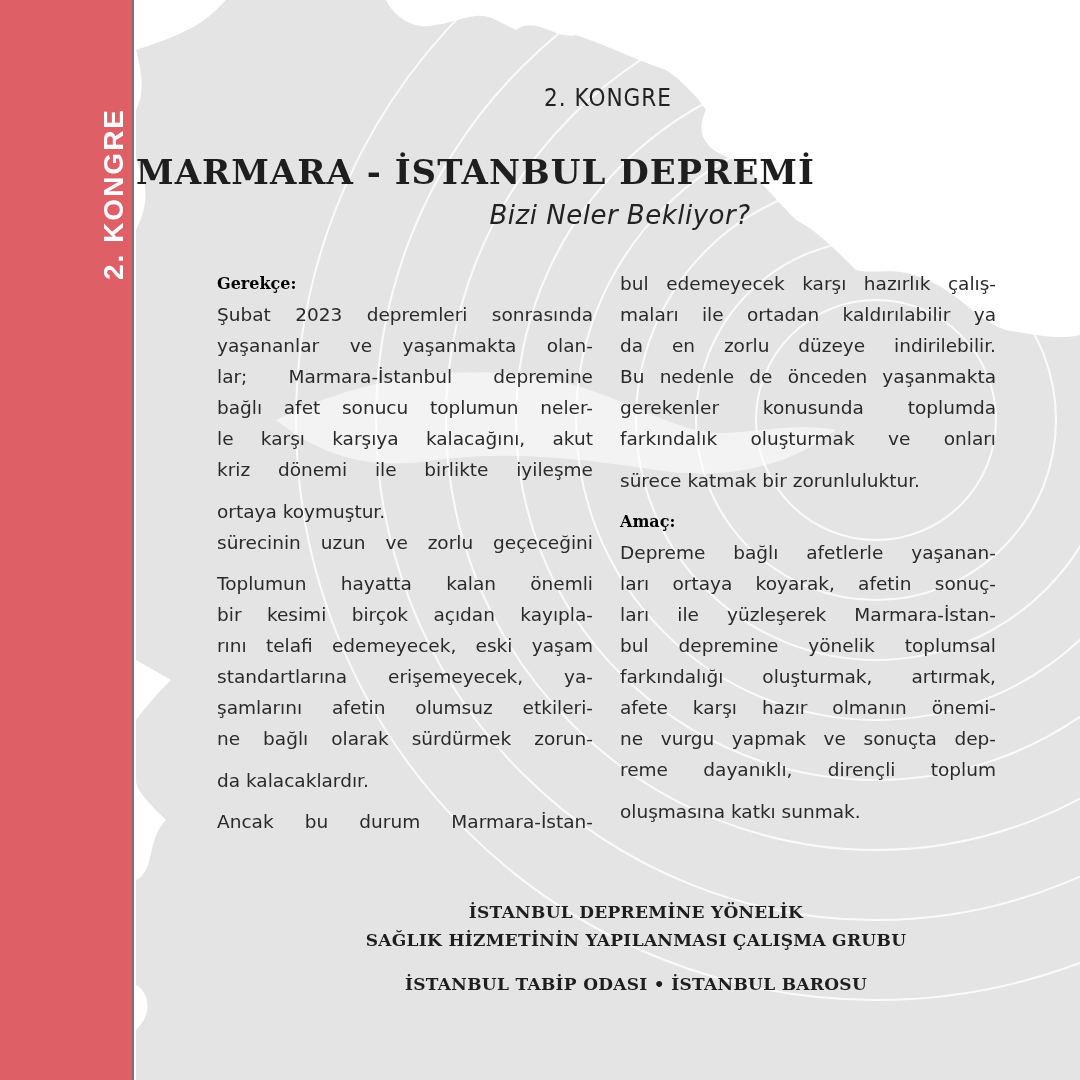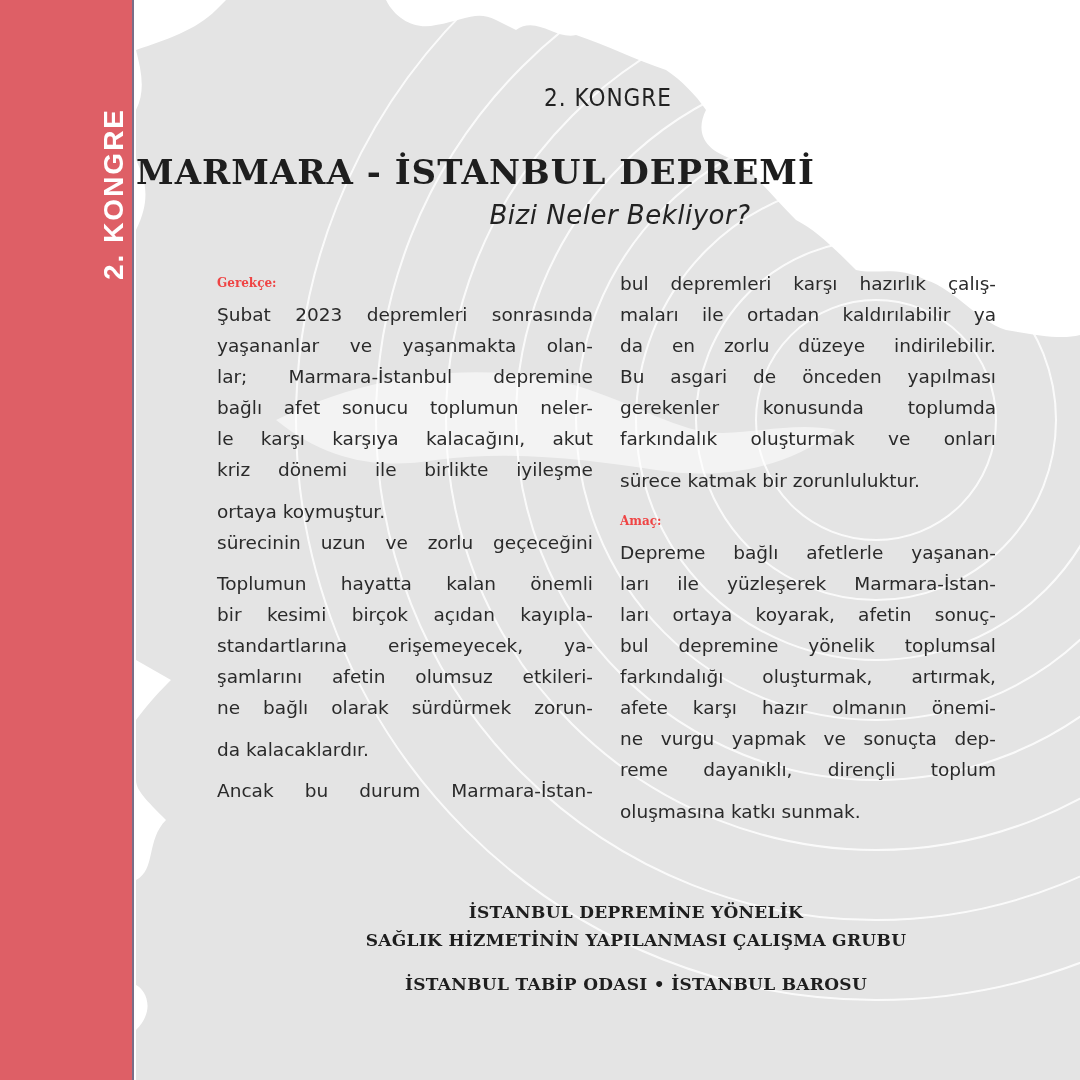--- a/index.html
+++ b/index.html
@@ -41,22 +41,22 @@
     }
     .col {
       position: absolute; width: 376px;
       font-family: "DejaVu Sans", sans-serif; font-size: 18.5px;
       line-height: 31px; color: #2a2a2a;
       text-align: justify; hyphens: manual;
     }
     .col-left { left: 81px; top: 268px; }
     .col-right { left: 484px; top: 268px; }
     .heading {
-      font-family: "DejaVu Serif", serif; font-weight: bold; font-size: 12px;
-      color: #ef4444; display: block;
+      font-family: "DejaVu Serif", serif; font-weight: bold; font-size: 16px;
+      color: #000000; display: block;
     }
     .para { display: block; margin: 0; }
     .para + .para { margin-top: 10px; }
     .line { display: block; text-align: justify; text-align-last: justify; }
     .line.last { text-align-last: left; margin-top: 11px; }
     .gap { height: 10px; }
     .footer {
       position: absolute; left: 0; width: 944px; text-align: center;
       font-family: "DejaVu Serif", serif; font-weight: bold;
       font-size: 17px; color: #1e1e1e; letter-spacing: 0.3px; padding-left: 28px;
@@ -99,46 +99,47 @@
       <span class="line">lar; Marmara-İstanbul depremine</span>
       <span class="line">bağlı afet sonucu toplumun neler-</span>
       <span class="line">le karşı karşıya kalacağını, akut</span>
       <span class="line">kriz dönemi ile birlikte iyileşme</span>
       <span class="line last">ortaya koymuştur.</span>
       <span class="line">sürecinin uzun ve zorlu geçeceğini</span>
     </div>
     <div class="para">
       <span class="line">Toplumun hayatta kalan önemli</span>
       <span class="line">bir kesimi birçok açıdan kayıpla-</span>
+      <span class="line">rını telafi edemeyecek, eski yaşam</span>
       <span class="line">standartlarına erişemeyecek, ya-</span>
       <span class="line">şamlarını afetin olumsuz etkileri-</span>
       <span class="line">ne bağlı olarak sürdürmek zorun-</span>
       <span class="line last">da kalacaklardır.</span>
     </div>
     <div class="para">
       <span class="line">Ancak bu durum Marmara-İstan-</span>
     </div>
   </div>
 
   <div class="col col-right">
     <div class="para">
-      <span class="line">bul depremleri karşı hazırlık çalış-</span>
+      <span class="line">bul edemeyecek karşı hazırlık çalış-</span>
       <span class="line">maları ile ortadan kaldırılabilir ya</span>
       <span class="line">da en zorlu düzeye indirilebilir.</span>
-      <span class="line">Bu asgari de önceden yapılması</span>
+      <span class="line">Bu nedenle de önceden yaşanmakta</span>
       <span class="line">gerekenler konusunda toplumda</span>
       <span class="line">farkındalık oluşturmak ve onları</span>
       <span class="line last">sürece katmak bir zorunluluktur.</span>
     </div>
     <div class="gap"></div>
     <span class="heading">Amaç:</span>
     <div class="para">
       <span class="line">Depreme bağlı afetlerle yaşanan-</span>
+      <span class="line">ları ortaya koyarak, afetin sonuç-</span>
       <span class="line">ları ile yüzleşerek Marmara-İstan-</span>
-      <span class="line">ları ortaya koyarak, afetin sonuç-</span>
       <span class="line">bul depremine yönelik toplumsal</span>
       <span class="line">farkındalığı oluşturmak, artırmak,</span>
       <span class="line">afete karşı hazır olmanın önemi-</span>
       <span class="line">ne vurgu yapmak ve sonuçta dep-</span>
       <span class="line">reme dayanıklı, dirençli toplum</span>
       <span class="line last">oluşmasına katkı sunmak.</span>
     </div>
   </div>
 
   <div class="footer footer-1">

